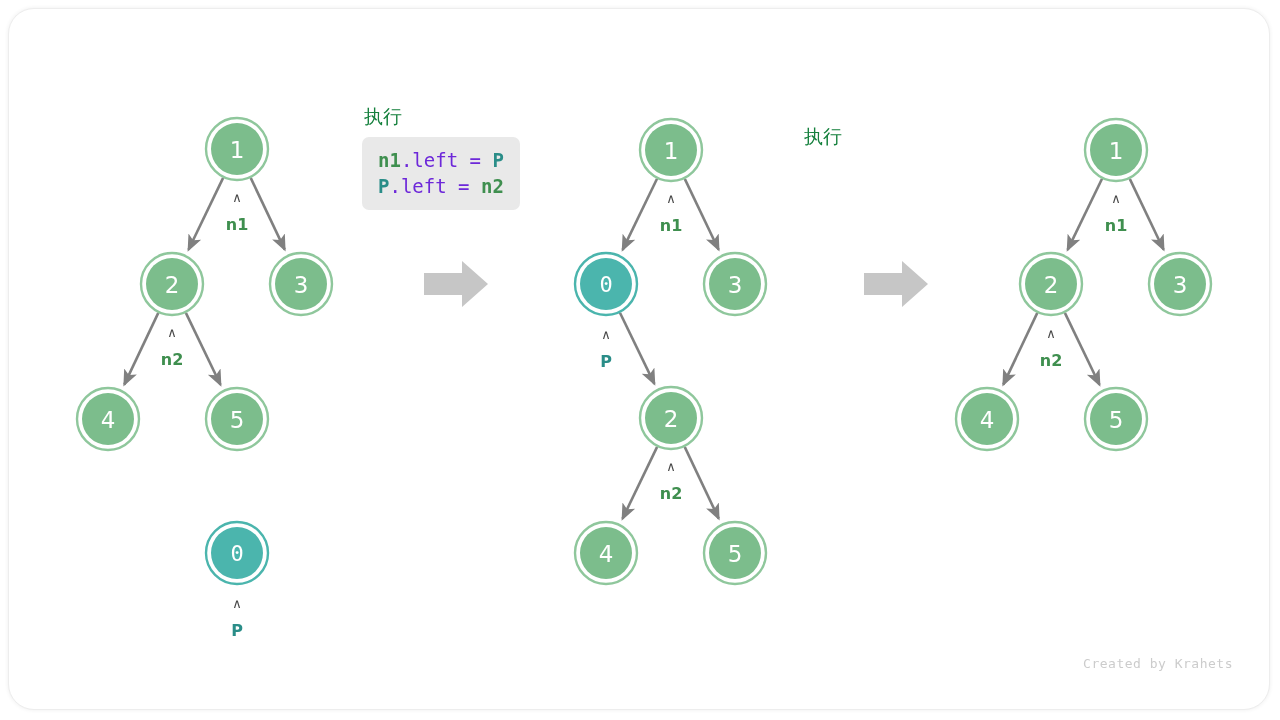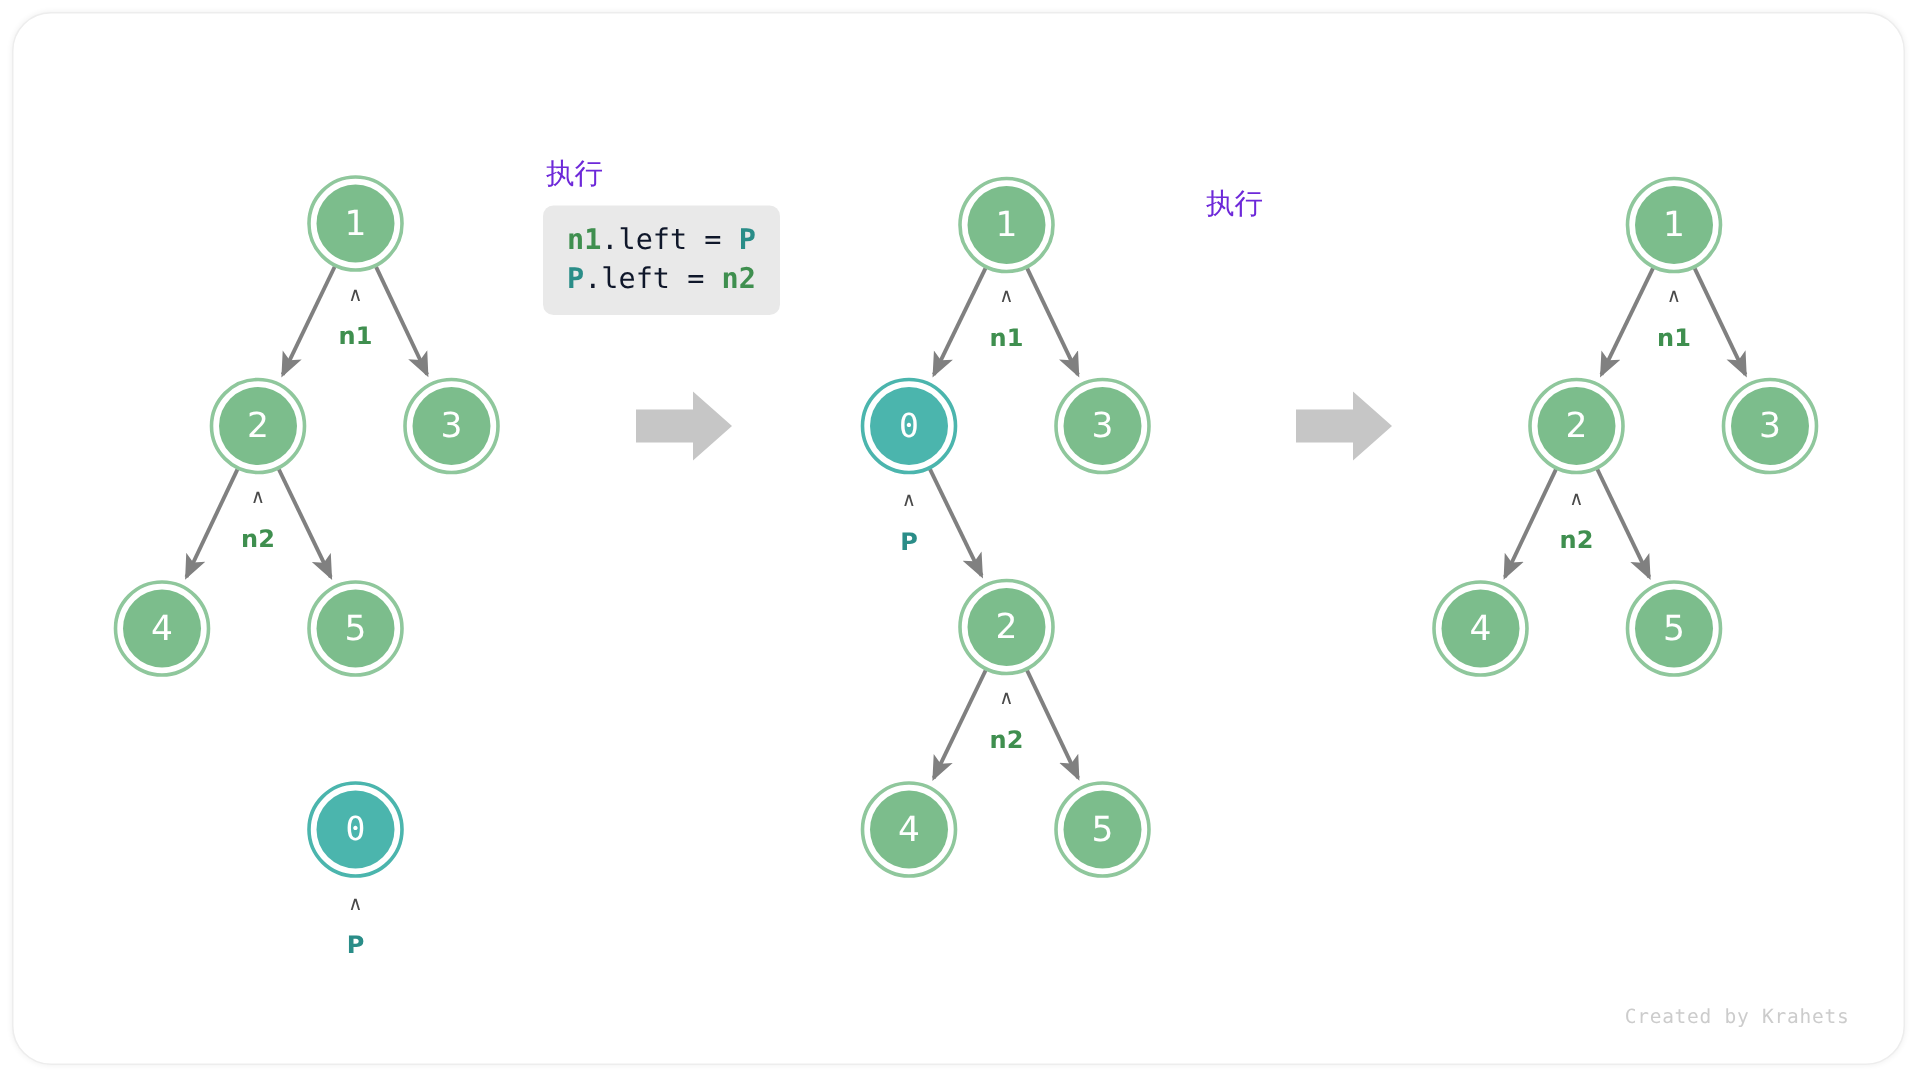--- a/index.html
+++ b/index.html
@@ -78,47 +78,47 @@
     dominant-baseline: central;
   }
 
   
   .panel {
     position: absolute;
   }
   .panel-title {
     font-family: Liberation Serif, serif;
     font-size: 19px;
-    color: #6d28d9;
+    color: #15803d;
     margin: 0 0 8px 2px;
     line-height: 24px;
     white-space: nowrap;
   }
   .code-box {
     background: #e9e9e9;
     border-radius: 7px;
     padding: 10px 16px 11px 16px;
     display: inline-block;
   }
   .code-line {
     font-family: "DejaVu Sans Mono", monospace;
     font-size: 19px;
     line-height: 26px;
     color: #3a3a3a;
     white-space: pre;
   }
   .tok-var   { color: #3f8f4f; font-weight: bold; }
   .tok-teal  { color: #2a8d88; font-weight: bold; }
-  .tok-plain { color: #0f172a; }
+  .tok-plain { color: #6d28d9; }
 
   
   .credit {
     position: absolute;
     right: 36px;
-    bottom: 23px;
+    bottom: 38px;
     font-family: "DejaVu Sans Mono", monospace;
     font-size: 13px;
     color: #cccccc;
     letter-spacing: 0.5px;
     white-space: nowrap;
   }
 </style>
 </head>
 <body>
 

